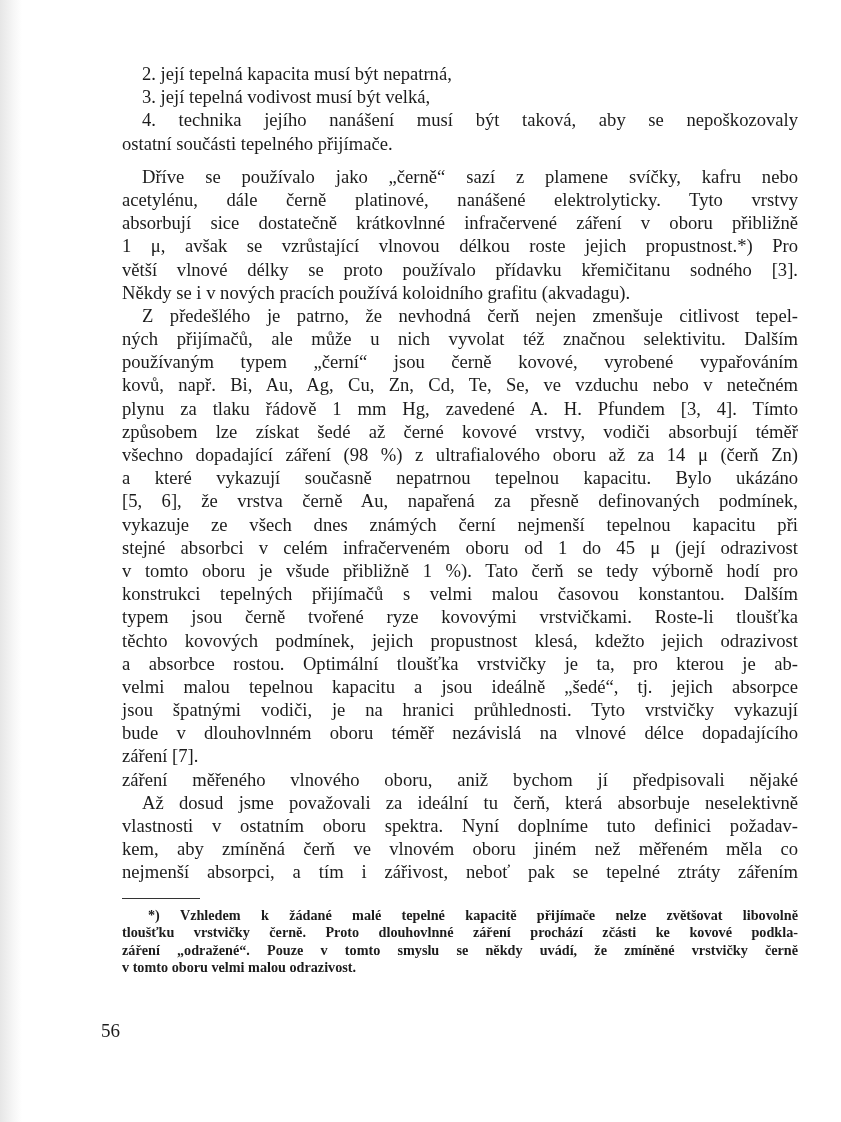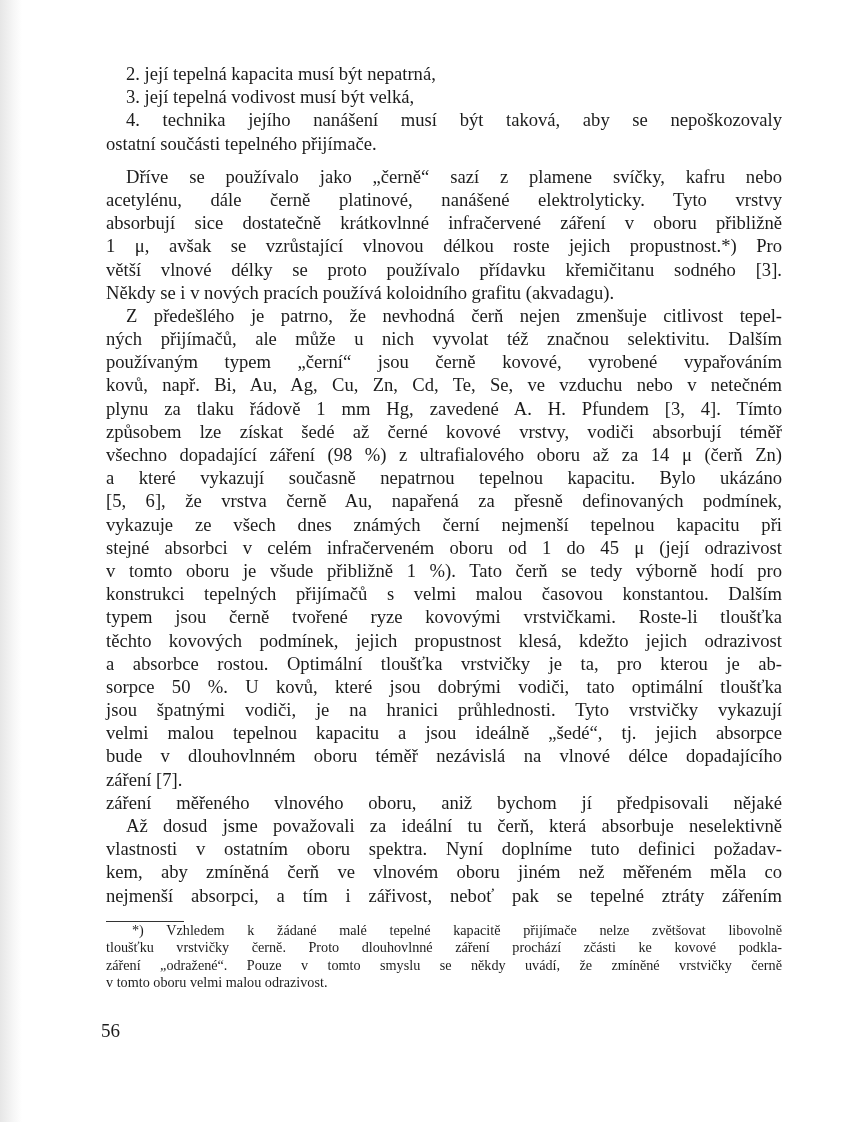--- a/index.html
+++ b/index.html
@@ -5,36 +5,37 @@
   html, body { margin: 0; padding: 0; }
   body {
     width: 841px; height: 1122px; background: #ffffff; position: relative; overflow: hidden;
     font-family: "DejaVu Serif", "Liberation Serif", serif; color: #1c1c1c;
   }
   .scan-edge {
     position: absolute; left: 0; top: 0; width: 22px; height: 1122px;
     background: linear-gradient(to right, #e6e6e6, #f6f6f6 60%, #ffffff);
   }
   .page {
-    position: absolute; left: 106px; top: 62px; width: 676px;
+    position: absolute; left: 122px; top: 62px; width: 676px;
   }
   .line {
     font-family: "Liberation Serif", "DejaVu Serif", serif;
     font-size: 18.6px; line-height: 23.2px; height: 23.2px;
     white-space: nowrap; text-align: justify; text-align-last: justify;
     overflow: visible;
   }
   .line.last { text-align-last: left; }
   .indent { padding-left: 20px; }
   .gap { height: 10px; }
   .rule {
     margin-top: 14px; width: 78px; border-top: 1px solid #333; height: 0;
   }
   .fn {
-    margin-top: 0;
+    margin-top: 8px;
+    font-weight: bold;
   }
   .fn .line {
     font-size: 14.2px; line-height: 17.5px; height: 17.5px;
   }
   .fn .indent { padding-left: 26px; }
   .page-number {
     position: absolute; left: 101px; top: 1020px;
     font-family: "Liberation Serif", "DejaVu Serif", serif; font-size: 19px;
   }
 </style>
@@ -73,23 +74,22 @@
     <div class="line">všechno dopadající záření (98 %) z ultrafialového oboru až za 14 μ (čerň Zn)</div>
     <div class="line">a které vykazují současně nepatrnou tepelnou kapacitu. Bylo ukázáno</div>
     <div class="line">[5, 6], že vrstva černě Au, napařená za přesně definovaných podmínek,</div>
     <div class="line">vykazuje ze všech dnes známých černí nejmenší tepelnou kapacitu při</div>
     <div class="line">stejné absorbci v celém infračerveném oboru od 1 do 45 μ (její odrazivost</div>
     <div class="line">v tomto oboru je všude přibližně 1 %). Tato čerň se tedy výborně hodí pro</div>
     <div class="line">konstrukci tepelných přijímačů s velmi malou časovou konstantou. Dalším</div>
     <div class="line">typem jsou černě tvořené ryze kovovými vrstvičkami. Roste-li tloušťka</div>
     <div class="line">těchto kovových podmínek, jejich propustnost klesá, kdežto jejich odrazivost</div>
     <div class="line">a absorbce rostou. Optimální tloušťka vrstvičky je ta, pro kterou je ab-</div>
-    <div class="line">sorpce 50 %. U kovů, které jsou dobrými vodiči, tato optimální tloušťka</div>
+    <div class="line">velmi malou tepelnou kapacitu a jsou ideálně „šedé“, tj. jejich absorpce</div>
     <div class="line">jsou špatnými vodiči, je na hranici průhlednosti. Tyto vrstvičky vykazují</div>
-    <div class="line">velmi malou tepelnou kapacitu a jsou ideálně „šedé“, tj. jejich absorpce</div>
     <div class="line">bude v dlouhovlnném oboru téměř nezávislá na vlnové délce dopadajícího</div>
     <div class="line last">záření [7].</div>
   </div>
 
   <div>
     <div class="line">záření měřeného vlnového oboru, aniž bychom jí předpisovali nějaké</div>
     <div class="line indent">Až dosud jsme považovali za ideální tu čerň, která absorbuje neselektivně</div>
     <div class="line">vlastnosti v ostatním oboru spektra. Nyní doplníme tuto definici požadav-</div>
     <div class="line">kem, aby zmíněná čerň ve vlnovém oboru jiném než měřeném měla co</div>
     <div class="line">nejmenší absorpci, a tím i zářivost, neboť pak se tepelné ztráty zářením</div>

